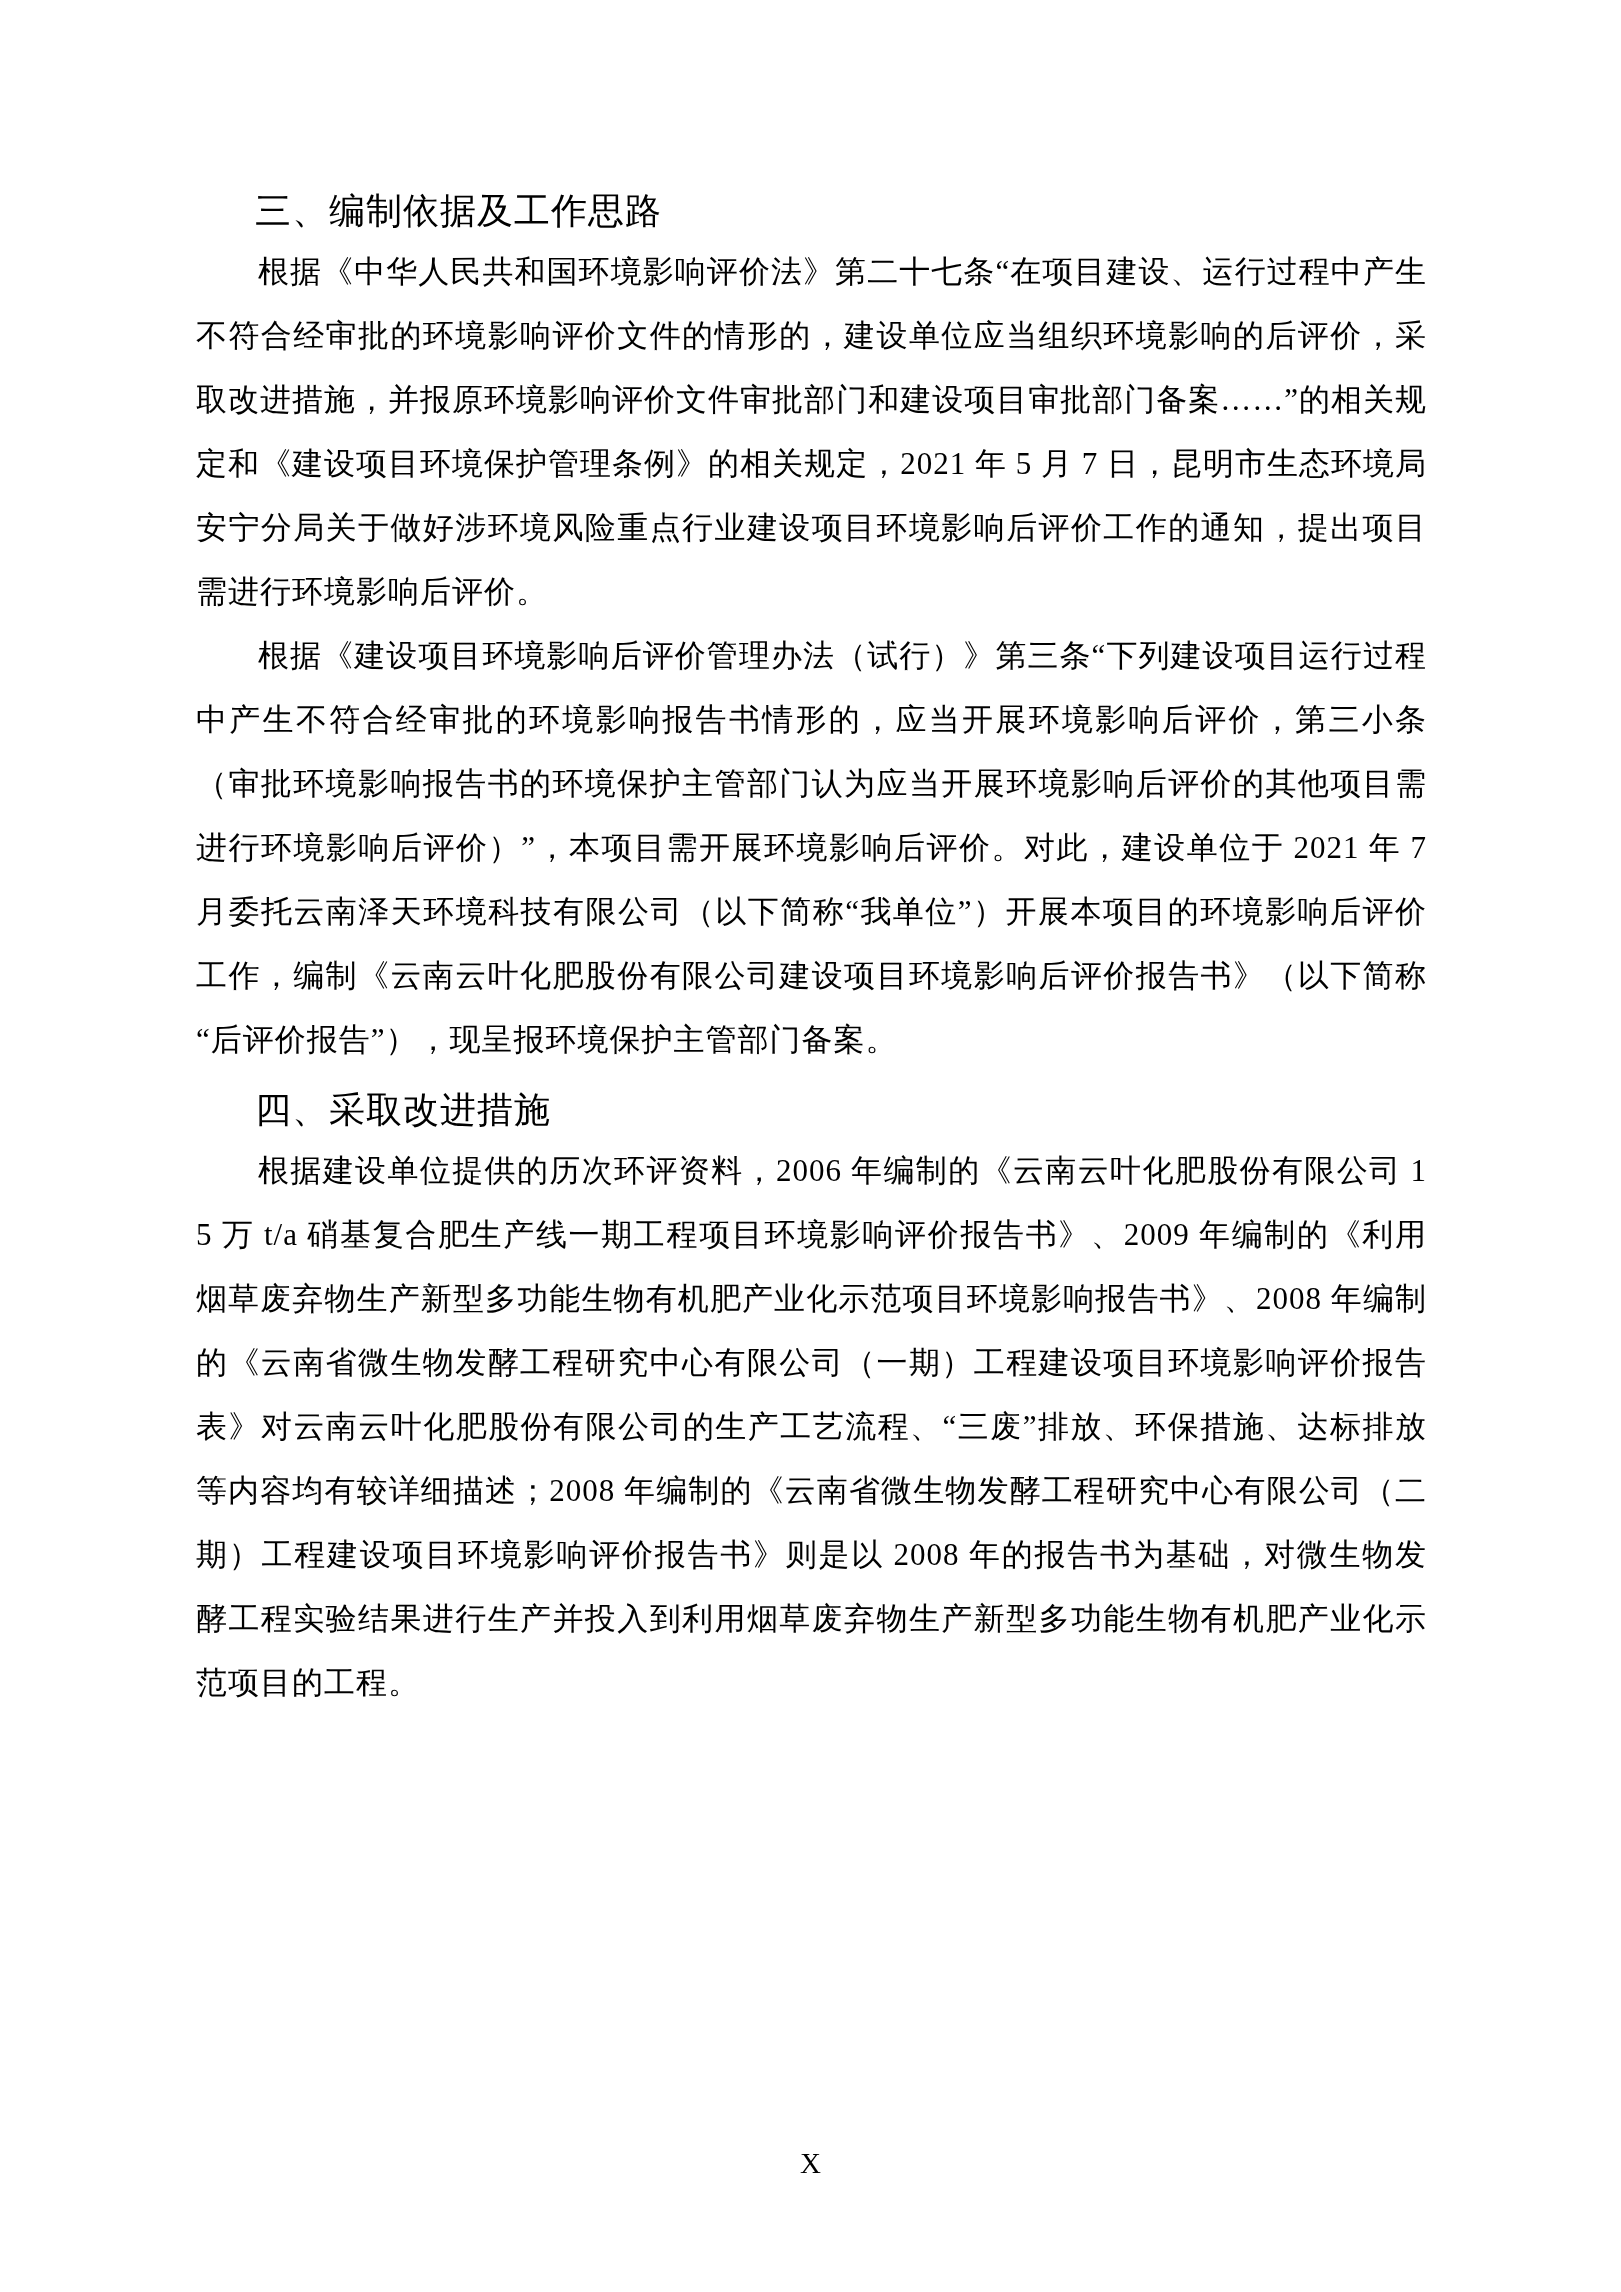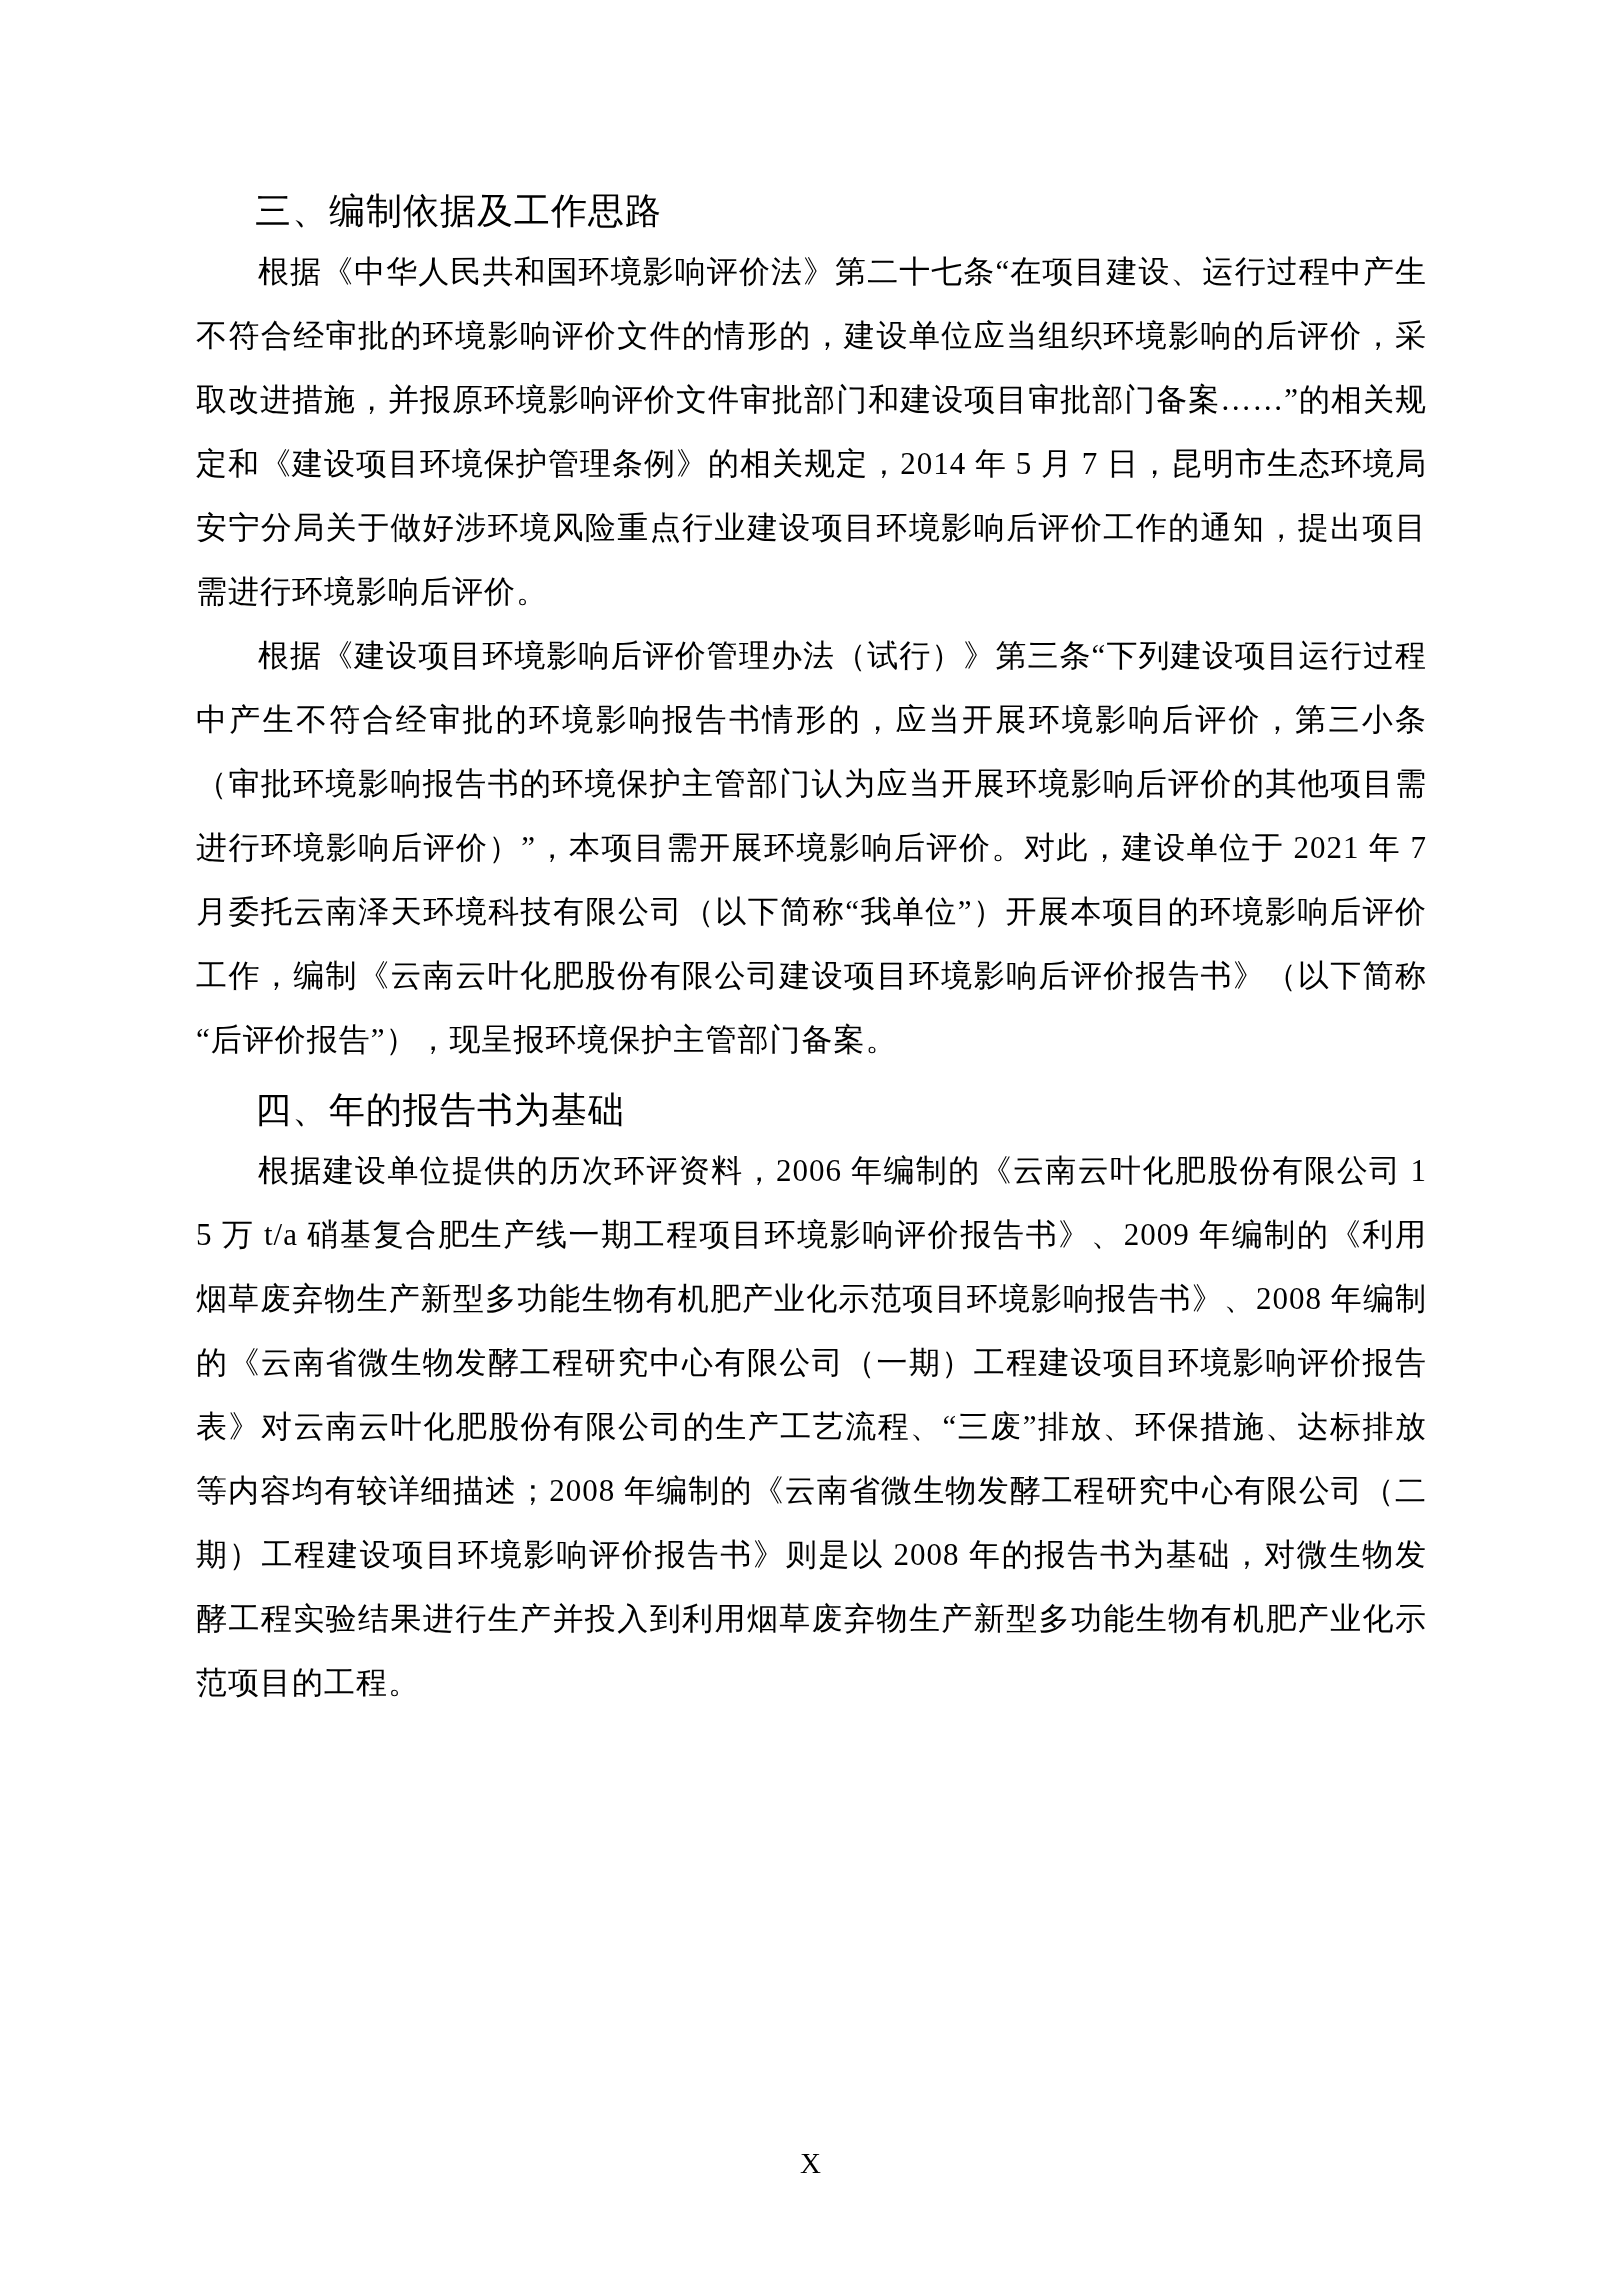--- a/index.html
+++ b/index.html
@@ -55,26 +55,26 @@
   }
 </style>
 </head>
 <body>
 
 <div class="page">
   <div class="content">
 
     <h2 class="heading">三、编制依据及工作思路</h2>
 
-    <p class="para">根据《中华人民共和国环境影响评价法》第二十七条“在项目建设、运行过程中产生不符合经审批的环境影响评价文件的情形的，建设单位应当组织环境影响的后评价，采取改进措施，并报原环境影响评价文件审批部门和建设项目审批部门备案……”的相关规定和《建设项目环境保护管理条例》的相关规定，2014 年 5 月 7 日，昆明市生态环境局安宁分局关于做好涉环境风险重点行业建设项目环境影响后评价工作的通知，提出项目需进行环境影响后评价。</p>
+    <p class="para">根据《中华人民共和国环境影响评价法》第二十七条“在项目建设、运行过程中产生不符合经审批的环境影响评价文件的情形的，建设单位应当组织环境影响的后评价，采取改进措施，并报原环境影响评价文件审批部门和建设项目审批部门备案……”的相关规定和《建设项目环境保护管理条例》的相关规定，2021 年 5 月 7 日，昆明市生态环境局安宁分局关于做好涉环境风险重点行业建设项目环境影响后评价工作的通知，提出项目需进行环境影响后评价。</p>
 
     <p class="para">根据《建设项目环境影响后评价管理办法（试行）》第三条“下列建设项目运行过程中产生不符合经审批的环境影响报告书情形的，应当开展环境影响后评价，第三小条（审批环境影响报告书的环境保护主管部门认为应当开展环境影响后评价的其他项目需进行环境影响后评价）”，本项目需开展环境影响后评价。对此，建设单位于 2021 年 7 月委托云南泽天环境科技有限公司（以下简称“我单位”）开展本项目的环境影响后评价工作，编制《云南云叶化肥股份有限公司建设项目环境影响后评价报告书》（以下简称“后评价报告”），现呈报环境保护主管部门备案。</p>
 
 
-    <h2 class="heading second">四、年的报告书为基础</h2>
+    <h2 class="heading second">四、采取改进措施</h2>
 
     <p class="para">根据建设单位提供的历次环评资料，2006 年编制的《云南云叶化肥股份有限公司 15 万 t/a 硝基复合肥生产线一期工程项目环境影响评价报告书》、2009 年编制的《利用烟草废弃物生产新型多功能生物有机肥产业化示范项目环境影响报告书》、2008 年编制的《云南省微生物发酵工程研究中心有限公司（一期）工程建设项目环境影响评价报告表》对云南云叶化肥股份有限公司的生产工艺流程、“三废”排放、环保措施、达标排放等内容均有较详细描述；2008 年编制的《云南省微生物发酵工程研究中心有限公司（二期）工程建设项目环境影响评价报告书》则是以 2008 年的报告书为基础，对微生物发酵工程实验结果进行生产并投入到利用烟草废弃物生产新型多功能生物有机肥产业化示范项目的工程。</p>
 
   </div>
 
   <div class="page-number">X</div>
 </div>
 
 
 </body></html>

